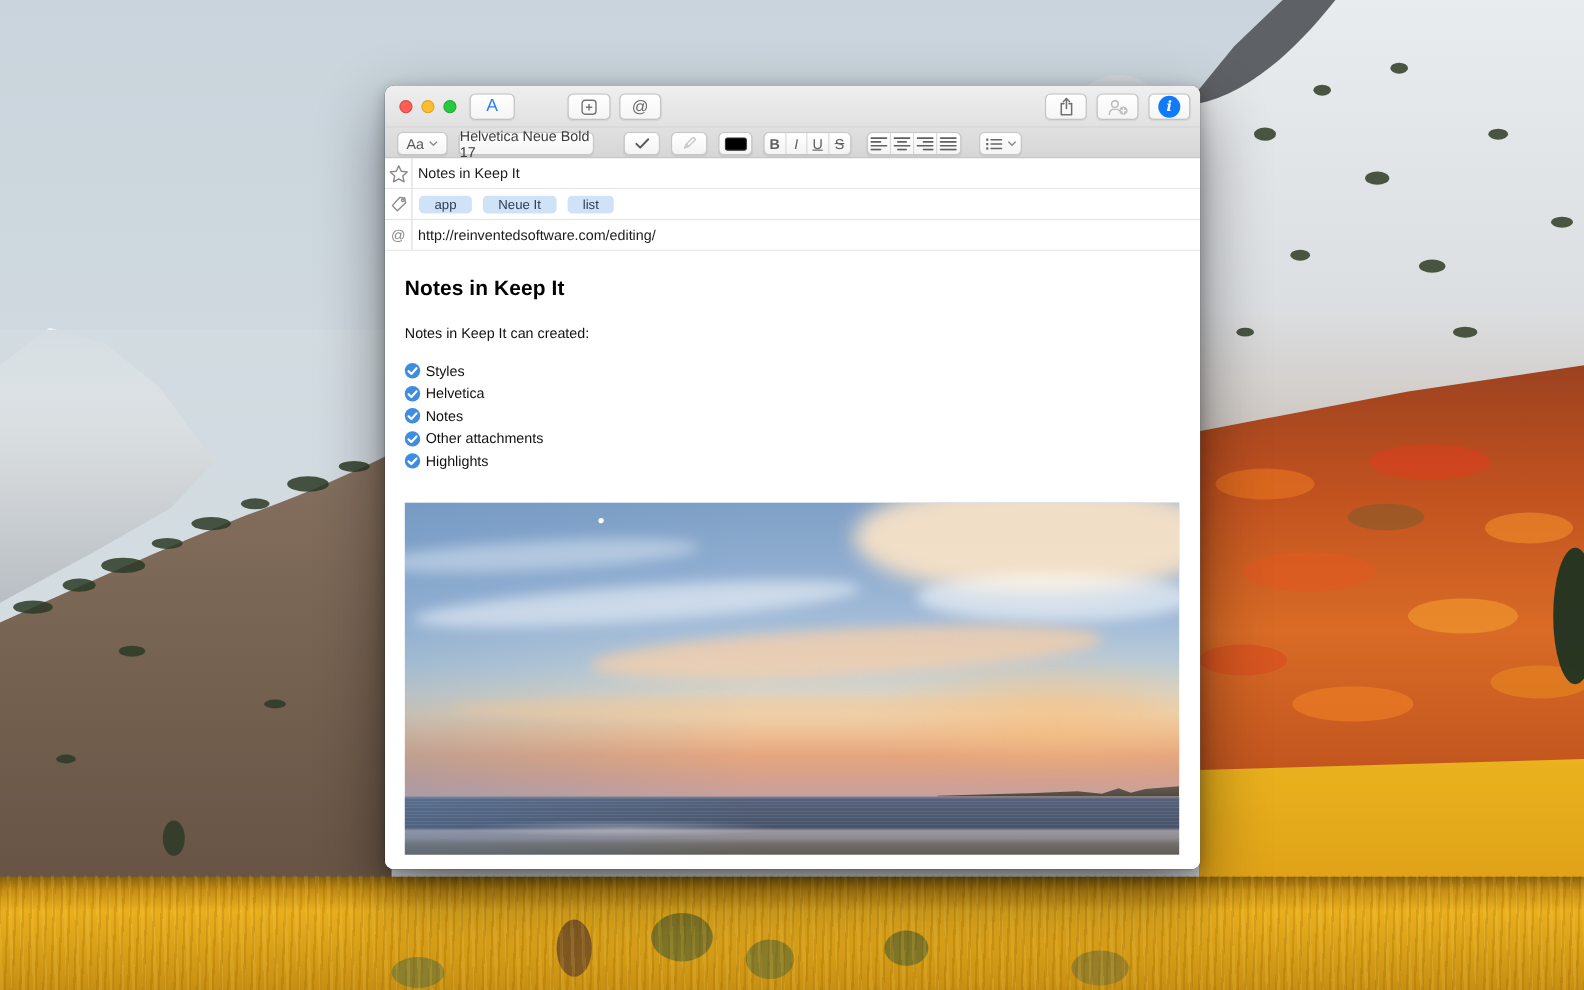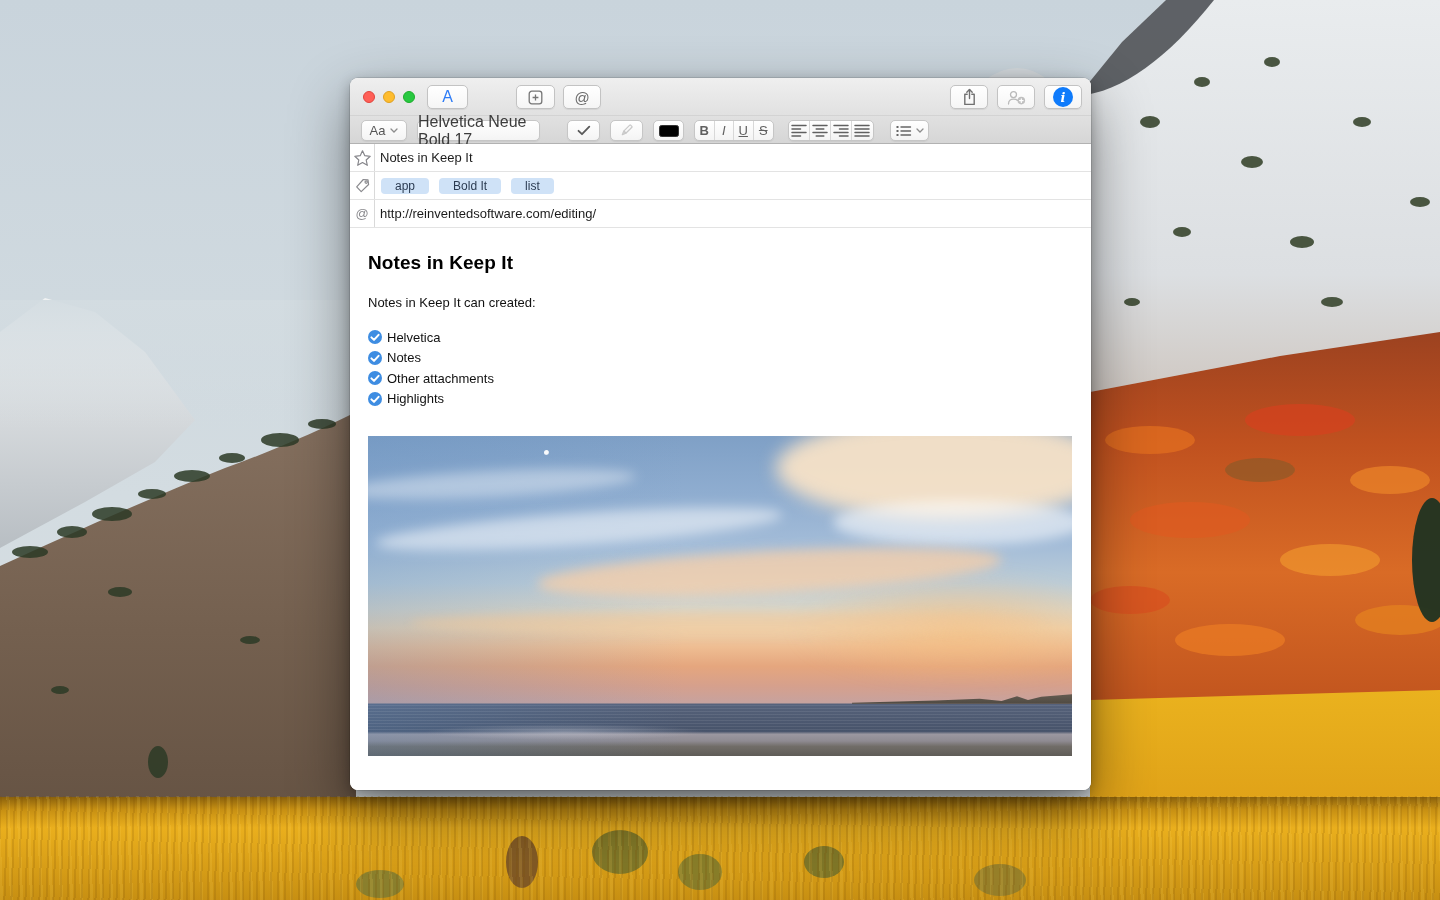--- a/index.html
+++ b/index.html
@@ -41,21 +41,21 @@
   .right-cluster .rbtn { position:relative; top:0; width:38px; height:24px; display:flex; align-items:center; justify-content:center;
     background:linear-gradient(#ffffff,#f5f5f5); border:1px solid #c3c3c3; border-radius:5px; box-shadow:0 1px 1px rgba(0,0,0,.07); }
   .info-circle { width:20px; height:20px; border-radius:50%; background:var(--info-blue,#0f7bfb);
     color:#fff; font-family:"DejaVu Serif",serif; font-style:italic; font-weight:bold; font-size:13px;
     display:flex; align-items:center; justify-content:center; }
 
   .fbtn { position:absolute; top:3px; height:21px; display:flex; align-items:center; justify-content:center;
     background:linear-gradient(#ffffff,#f4f4f4); border:1px solid #c6c6c6; border-radius:5px;
     box-shadow:0 1px 1px rgba(0,0,0,.06); color:#555; font-size:13px; }
   .btn-aa    { left:11px;  width:46px; gap:5px; }
-  .fld-font  { left:67px;  width:123px; font-size:16px; color:#3c3c3c; }
+  .fld-font  { left:67px;  width:123px; font-size:13px; color:#3c3c3c; }
   .btn-check { left:217px; width:33px; }
   .btn-pencil{ left:260px; width:33px; }
   .btn-pencil svg { opacity:.45; }
   .btn-swatch{ left:303px; width:31px; }
   .swatch-chip { width:20px; height:12px; border-radius:2.5px; background:var(--swatch,#000); border:1px solid #333; }
 
   .seg { position:absolute; top:3px; height:21px; display:flex; background:linear-gradient(#ffffff,#f4f4f4);
     border:1px solid #c6c6c6; border-radius:5px; box-shadow:0 1px 1px rgba(0,0,0,.06); overflow:hidden; }
   .seg > div { display:flex; align-items:center; justify-content:center; border-right:1px solid #d8d8d8; }
   .seg > div:last-child { border-right:none; }
@@ -371,38 +371,46 @@
 
       <div class="meta-row">
         <div class="gutter">
           <svg class="icon" width="17" height="17" viewBox="0 0 17 17" fill="none" stroke="#8a8a8e" stroke-width="1.2" stroke-linejoin="round">
             <path d="M9.3,2.5 L14,2.9 L14.6,7.5 L7.2,14.6 L2.7,9.9 Z"></path>
             <circle cx="12.2" cy="5.1" r="1.2"></circle>
           </svg>
         </div>
         <div class="tags-wrap">
           <div class="tag-pill">app</div>
-          <div class="tag-pill">Bold It</div>
+          <div class="tag-pill">Neue It</div>
           <div class="tag-pill">list</div>
         </div>
       </div>
 
       <div class="meta-row">
         <div class="gutter">
           <span class="at-glyph">@</span>
         </div>
         <div class="meta-text">http://reinventedsoftware.com/editing/</div>
       </div>
     </div>
 
     <div class="content">
       <h1>Notes in Keep It</h1>
       <div class="intro">Notes in Keep It can created:</div>
 
       <div class="checklist">
+        <div class="check-item">
+          <div class="check-circle">
+            <svg class="icon" width="14" height="14" viewBox="0 0 14 14" fill="none" stroke="#ffffff" stroke-width="2" stroke-linecap="round" stroke-linejoin="round">
+                <path d="M3.4,7.4 L6,9.9 L10.6,4.8"></path>
+              </svg>
+          </div>
+          <span>Styles</span>
+        </div>
         <div class="check-item">
           <div class="check-circle">
             <svg class="icon" width="14" height="14" viewBox="0 0 14 14" fill="none" stroke="#ffffff" stroke-width="2" stroke-linecap="round" stroke-linejoin="round">
                 <path d="M3.4,7.4 L6,9.9 L10.6,4.8"></path>
               </svg>
           </div>
           <span>Helvetica</span>
         </div>
         <div class="check-item">
           <div class="check-circle">

